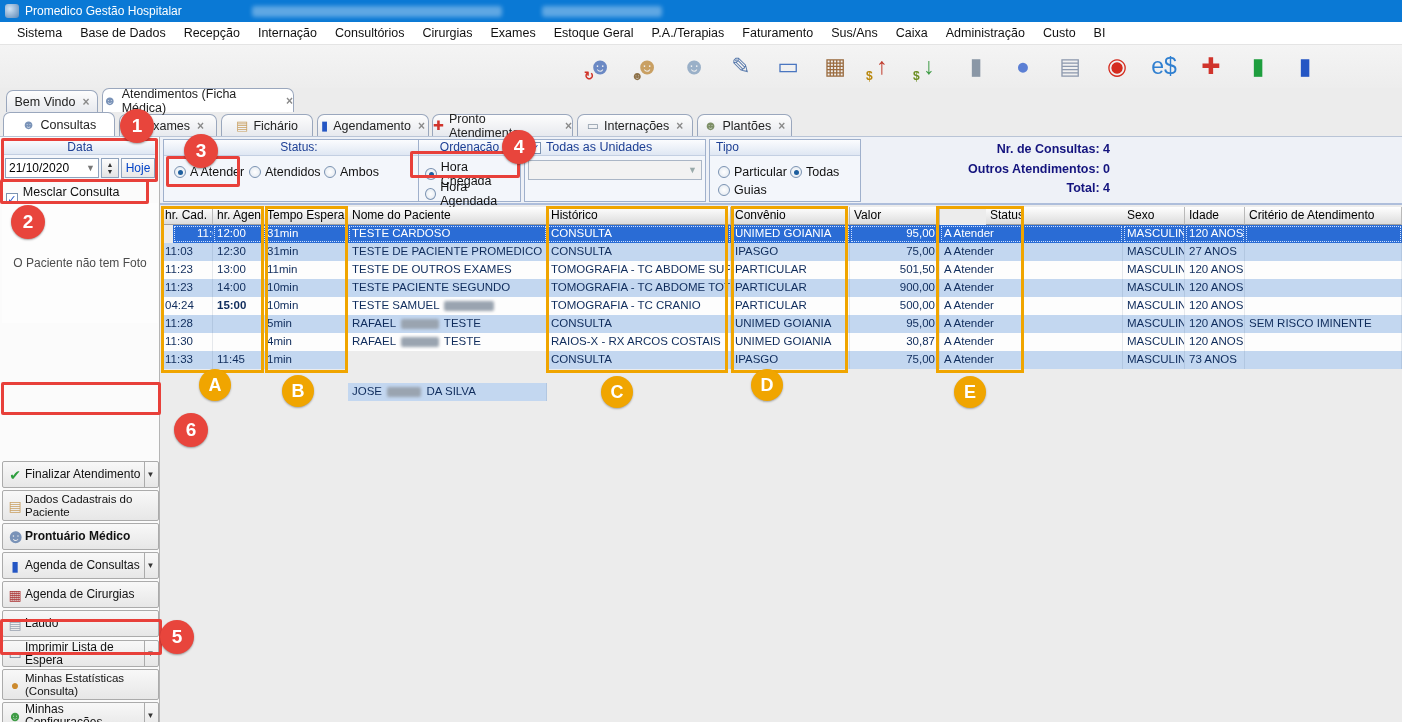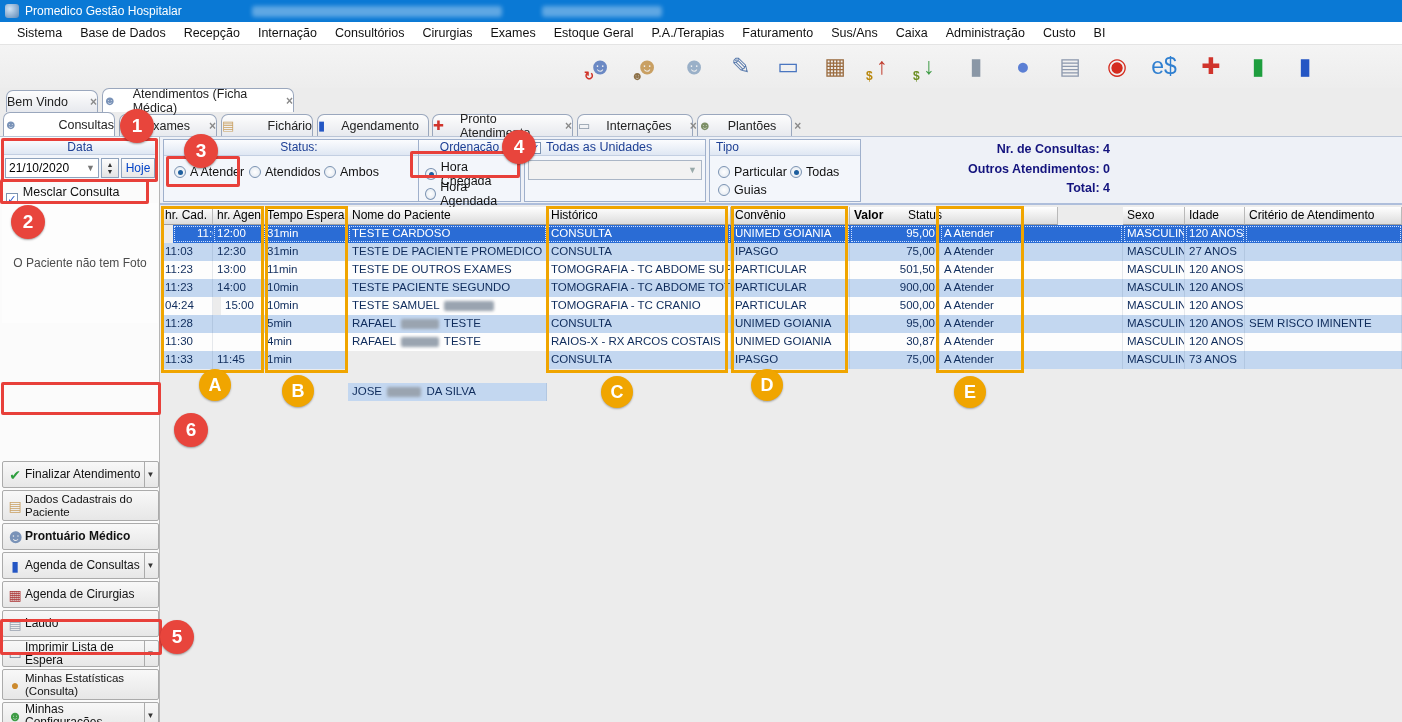--- a/index.html
+++ b/index.html
@@ -17,21 +17,21 @@
 
   
   .toolbar { position:absolute; left:0; top:45px; width:1402px; height:43px; background:linear-gradient(#f4f4f4,#ededed); }
   .toolbar-icons { position:absolute; left:583px; top:3px; display:flex; gap:13px; }
   .tool-icon { width:34px; height:36px; display:flex; align-items:center; justify-content:center; font-size:23px; position:relative; cursor:pointer; }
   .tool-icon .badge { position:absolute; left:1px; bottom:1px; font-size:12px; font-weight:bold; }
 
   
   .tabrow1 { position:absolute; left:0; top:88px; width:1402px; height:24px; }
   .tabrow2 { position:absolute; left:0; top:112px; width:1402px; height:25px; border-bottom:1px solid #b9c4d6; }
-  .tab { position:absolute; top:2px; bottom:0; background:linear-gradient(#fdfdfd,#e7e9ee); border:1px solid #9aa7bd; border-bottom:none; border-radius:7px 7px 0 0; display:flex; align-items:center; justify-content:space-between; gap:16px; font-size:12.5px; color:#222; cursor:pointer; }
+  .tab { position:absolute; top:2px; bottom:0; background:linear-gradient(#fdfdfd,#e7e9ee); border:1px solid #9aa7bd; border-bottom:none; border-radius:7px 7px 0 0; display:flex; align-items:center; justify-content:center; gap:5px; font-size:12.5px; color:#222; cursor:pointer; }
   .tab.active { background:#fff; top:0; font-weight:normal; z-index:2; }
   .tab .ticon { font-size:13px; line-height:1; }
   .tab .close { color:#8a8a8a; font-size:12px; font-weight:bold; margin-left:2px; cursor:pointer; }
 
   
   .filterbar { position:absolute; left:160px; top:137px; width:1242px; height:68px; background:#eef1f7; border-bottom:2px solid #aebedb; }
   .group { position:absolute; background:#f3f6fb; border:1px solid #9fb0cc; }
   .group .gtitle { height:16px; background:linear-gradient(#fbfcfe,#dfe7f3); border-bottom:1px solid #c3cfe2; color:#1d3f94; font-size:12px; text-align:center; line-height:15px; }
   .radio { display:inline-flex; align-items:center; gap:4px; font-size:12.5px; color:#111; cursor:pointer; position:absolute; }
   .radio .rdot { width:12px; height:12px; border-radius:50%; border:1px solid #7b93b2; background:radial-gradient(#fff,#dfe6ee); position:relative; }
@@ -313,22 +313,22 @@
       </div>
   </div>
 
   <div class="grid" id="grid">
       <div class="hcell" style="left: 0px; width: 52px;">hr. Cad.</div>
       <div class="hcell" style="left: 52px; width: 50px;">hr. Agend</div>
       <div class="hcell" style="left: 102px; width: 85px;">Tempo Espera</div>
       <div class="hcell" style="left: 187px; width: 199px;">Nome do Paciente</div>
       <div class="hcell" style="left: 386px; width: 184px;">Histórico</div>
       <div class="hcell" style="left: 570px; width: 119px;">Convênio</div>
-      <div class="hcell" style="left: 689px; width: 90px; font-weight: bold;">Valor</div>
-      <div class="hcell" style="left: 743px; width: 154px;">Status</div>
+      <div class="hcell" style="left: 689px; width: 90px;">Valor</div>
+      <div class="hcell" style="left: 825px; width: 154px;">Status</div>
       <div class="hcell" style="left: 962px; width: 62px;">Sexo</div>
       <div class="hcell" style="left: 1024px; width: 60px;">Idade</div>
       <div class="hcell" style="left: 1084px; width: 157px;">Critério de Atendimento</div>
       <div class="row-sel">
         <div class="cell" style="left: 12px; top: 18px; width: 52px; padding-left: 24px;">11:02</div>
         <div class="cell" style="left: 52px; top: 18px; width: 50px;">12:00</div>
         <div class="cell" style="left: 102px; top: 18px; width: 85px;">31min</div>
         <div class="cell" style="left: 187px; top: 18px; width: 199px;">TESTE CARDOSO</div>
         <div class="cell" style="left: 386px; top: 18px; width: 184px;">CONSULTA</div>
         <div class="cell" style="left: 570px; top: 18px; width: 119px;">UNIMED GOIANIA</div>
@@ -372,21 +372,21 @@
         <div class="cell" style="left: 386px; top: 72px; width: 184px;">TOMOGRAFIA - TC ABDOME TOTAL</div>
         <div class="cell" style="left: 570px; top: 72px; width: 119px;">PARTICULAR</div>
         <div class="cell num" style="left: 689px; top: 72px; width: 90px;">900,00</div>
         <div class="cell" style="left: 779px; top: 72px; width: 183px;">A Atender</div>
         <div class="cell" style="left: 962px; top: 72px; width: 62px;">MASCULINO</div>
         <div class="cell" style="left: 1024px; top: 72px; width: 60px;">120 ANOS</div>
         <div class="cell" style="left: 1084px; top: 72px; width: 157px;"></div>
       </div>
       <div class="row-w">
         <div class="cell" style="left: 0px; top: 90px; width: 52px;">04:24</div>
-        <div class="cell" style="left: 60px; top: 90px; width: 50px;">15:00</div>
+        <div class="cell" style="left: 52px; top: 90px; width: 50px; font-weight: bold;">15:00</div>
         <div class="cell" style="left: 102px; top: 90px; width: 85px;">10min</div>
         <div class="cell" style="left: 187px; top: 90px; width: 199px;">TESTE SAMUEL <span class="blurname" style="width: 50px;"></span></div>
         <div class="cell" style="left: 386px; top: 90px; width: 184px;">TOMOGRAFIA - TC CRANIO</div>
         <div class="cell" style="left: 570px; top: 90px; width: 119px;">PARTICULAR</div>
         <div class="cell num" style="left: 689px; top: 90px; width: 90px;">500,00</div>
         <div class="cell" style="left: 779px; top: 90px; width: 183px;">A Atender</div>
         <div class="cell" style="left: 962px; top: 90px; width: 62px;">MASCULINO</div>
         <div class="cell" style="left: 1024px; top: 90px; width: 60px;">120 ANOS</div>
         <div class="cell" style="left: 1084px; top: 90px; width: 157px;"></div>
       </div>

